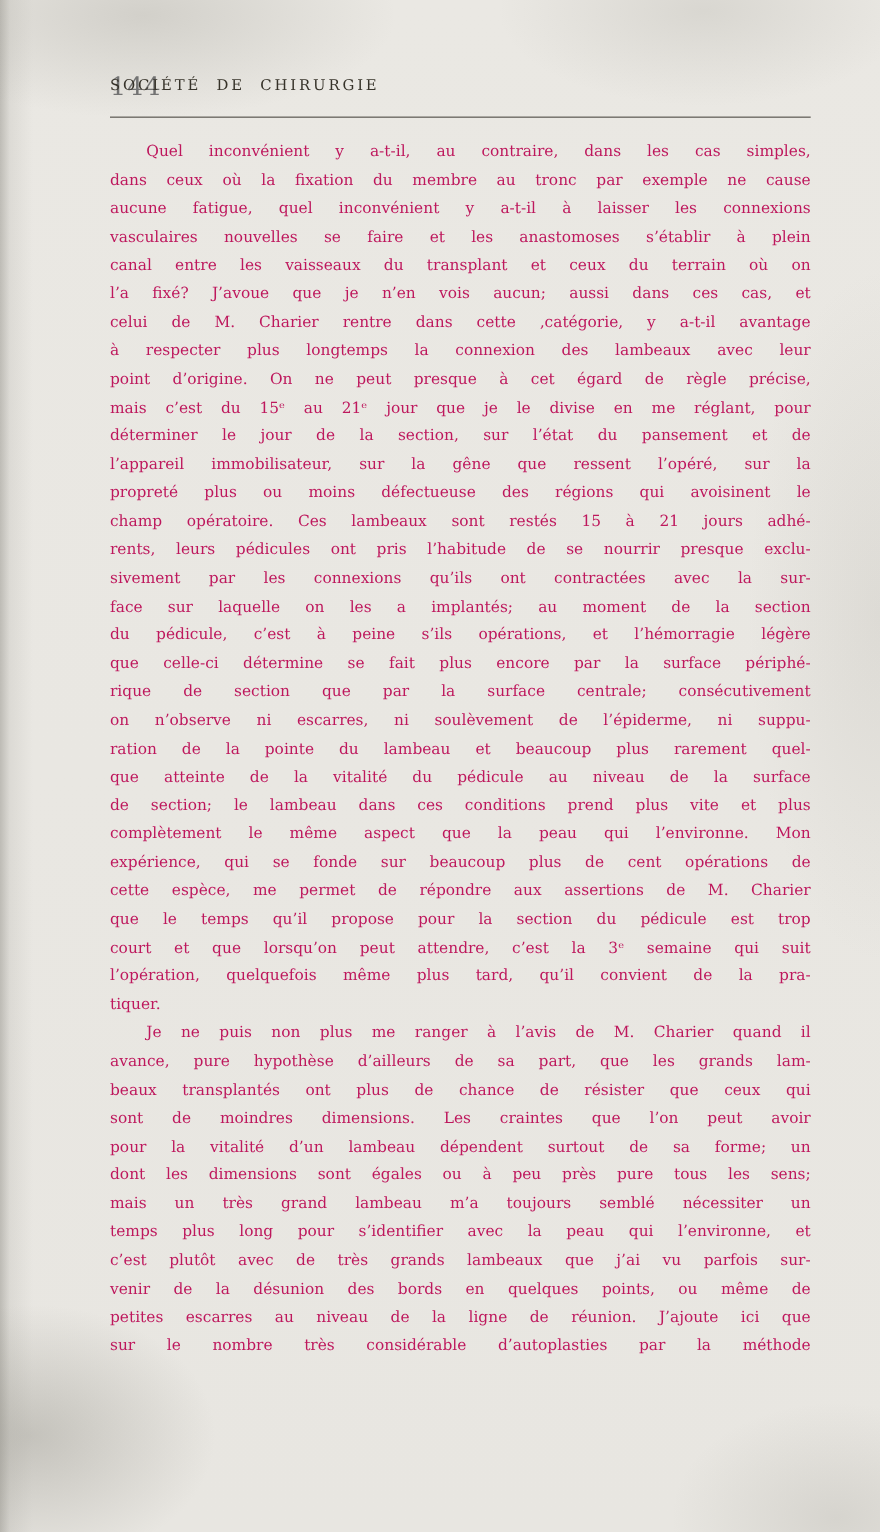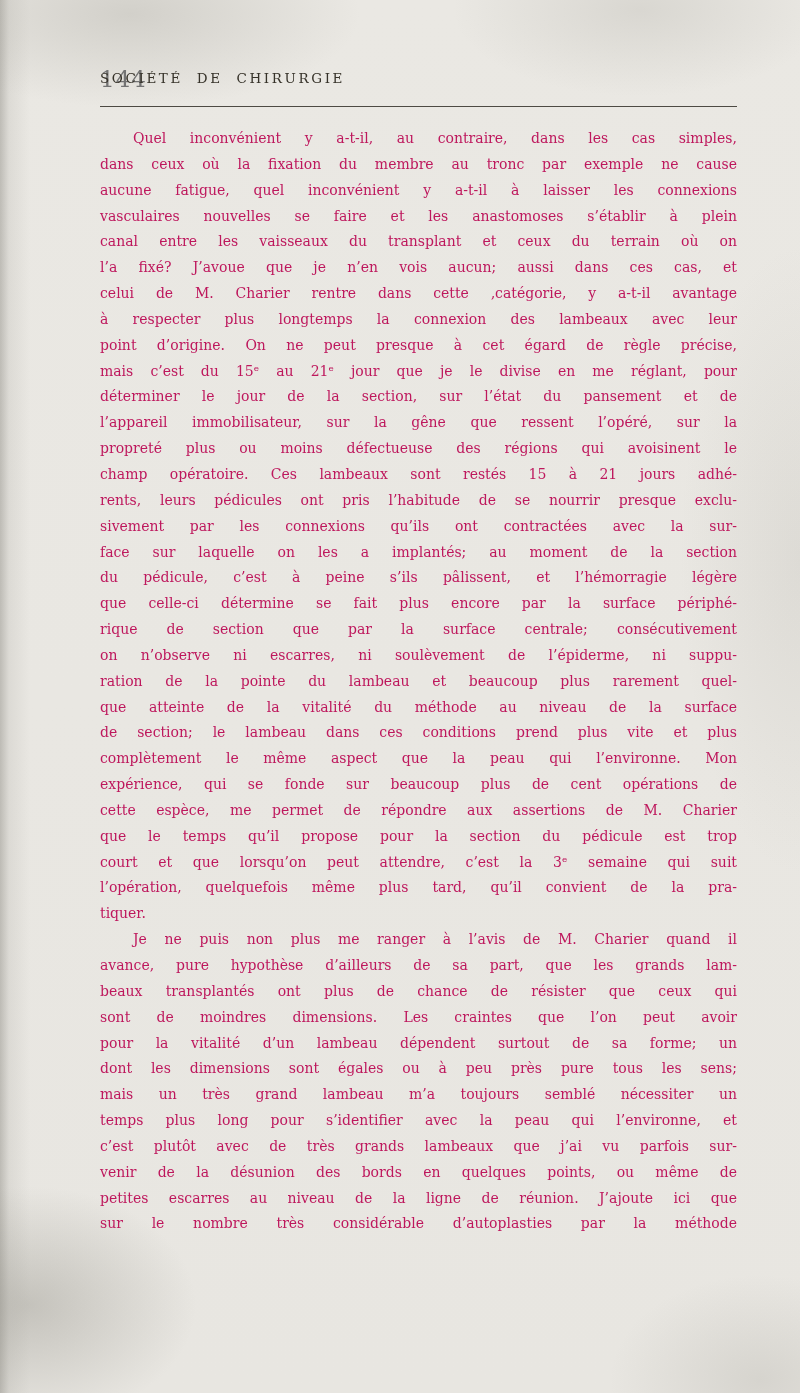--- a/index.html
+++ b/index.html
@@ -80,26 +80,26 @@
       <div class="line">à respecter plus longtemps la connexion des lambeaux avec leur</div>
       <div class="line">point d’origine. On ne peut presque à cet égard de règle précise,</div>
       <div class="line">mais c’est du 15ᵉ au 21ᵉ jour que je le divise en me réglant, pour</div>
       <div class="line">déterminer le jour de la section, sur l’état du pansement et de</div>
       <div class="line">l’appareil immobilisateur, sur la gêne que ressent l’opéré, sur la</div>
       <div class="line">propreté plus ou moins défectueuse des régions qui avoisinent le</div>
       <div class="line">champ opératoire. Ces lambeaux sont restés 15 à 21 jours adhé-</div>
       <div class="line">rents, leurs pédicules ont pris l’habitude de se nourrir presque exclu-</div>
       <div class="line">sivement par les connexions qu’ils ont contractées avec la sur-</div>
       <div class="line">face sur laquelle on les a implantés; au moment de la section</div>
-      <div class="line">du pédicule, c’est à peine s’ils pâlissent, et l’hémorragie légère</div>
+      <div class="line">du pédicule, c’est à peine s’ils opérations, et l’hémorragie légère</div>
       <div class="line">que celle-ci détermine se fait plus encore par la surface périphé-</div>
       <div class="line">rique de section que par la surface centrale; consécutivement</div>
       <div class="line">on n’observe ni escarres, ni soulèvement de l’épiderme, ni suppu-</div>
       <div class="line">ration de la pointe du lambeau et beaucoup plus rarement quel-</div>
-      <div class="line">que atteinte de la vitalité du méthode au niveau de la surface</div>
+      <div class="line">que atteinte de la vitalité du pédicule au niveau de la surface</div>
       <div class="line">de section; le lambeau dans ces conditions prend plus vite et plus</div>
       <div class="line">complètement le même aspect que la peau qui l’environne. Mon</div>
       <div class="line">expérience, qui se fonde sur beaucoup plus de cent opérations de</div>
       <div class="line">cette espèce, me permet de répondre aux assertions de M. Charier</div>
       <div class="line">que le temps qu’il propose pour la section du pédicule est trop</div>
       <div class="line">court et que lorsqu’on peut attendre, c’est la 3ᵉ semaine qui suit</div>
       <div class="line">l’opération, quelquefois même plus tard, qu’il convient de la pra-</div>
       <div class="line endline">tiquer.</div>
       <div class="line indent">Je ne puis non plus me ranger à l’avis de M. Charier quand il</div>
       <div class="line">avance, pure hypothèse d’ailleurs de sa part, que les grands lam-</div>

